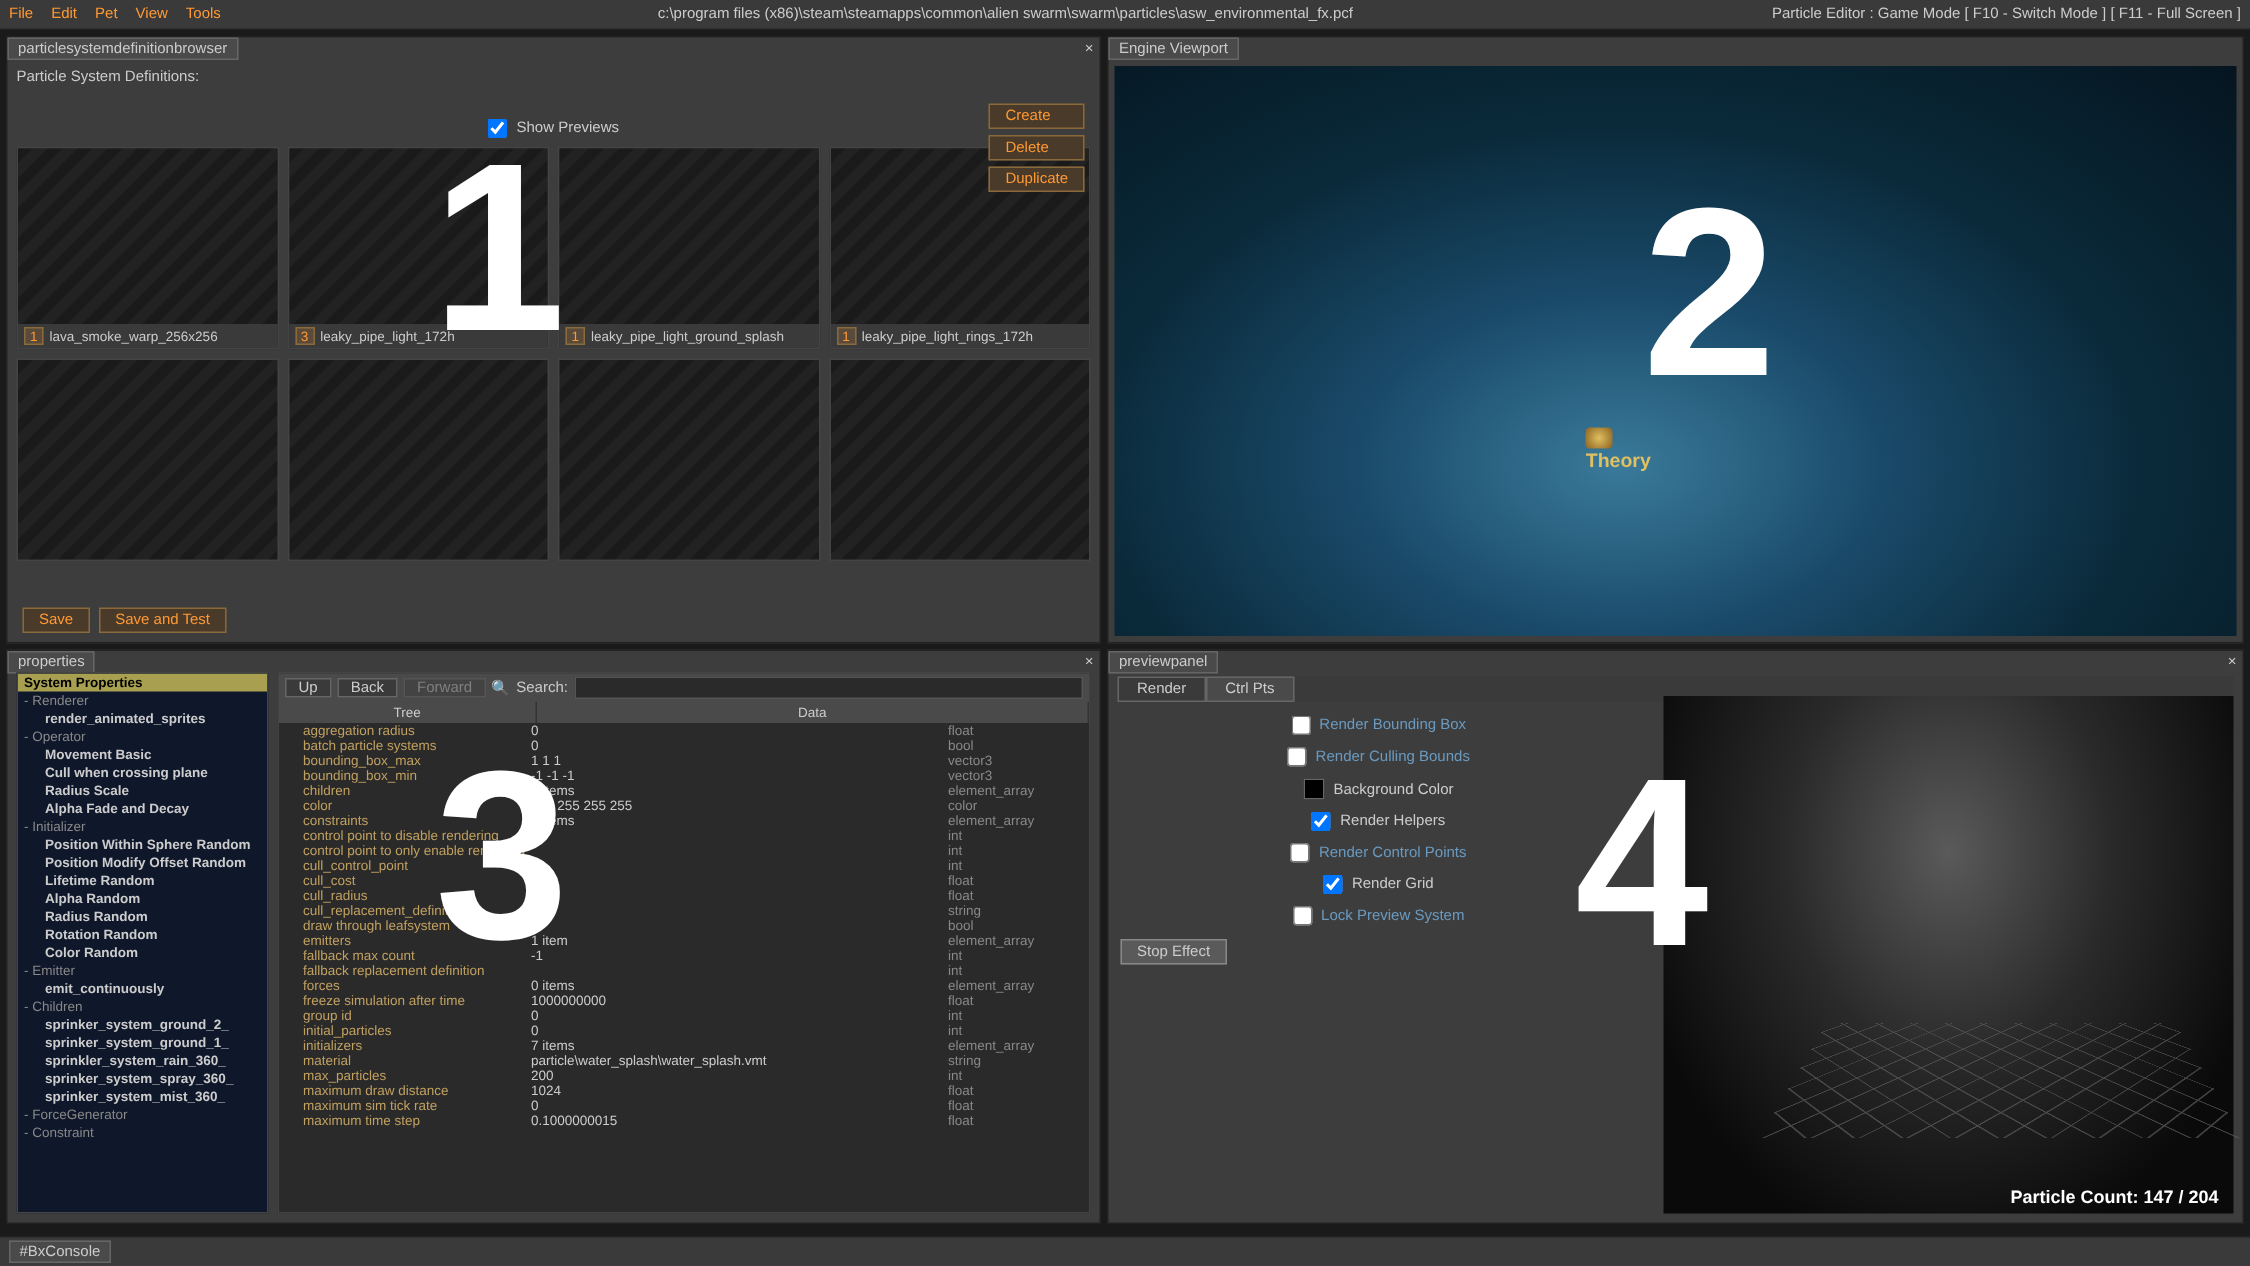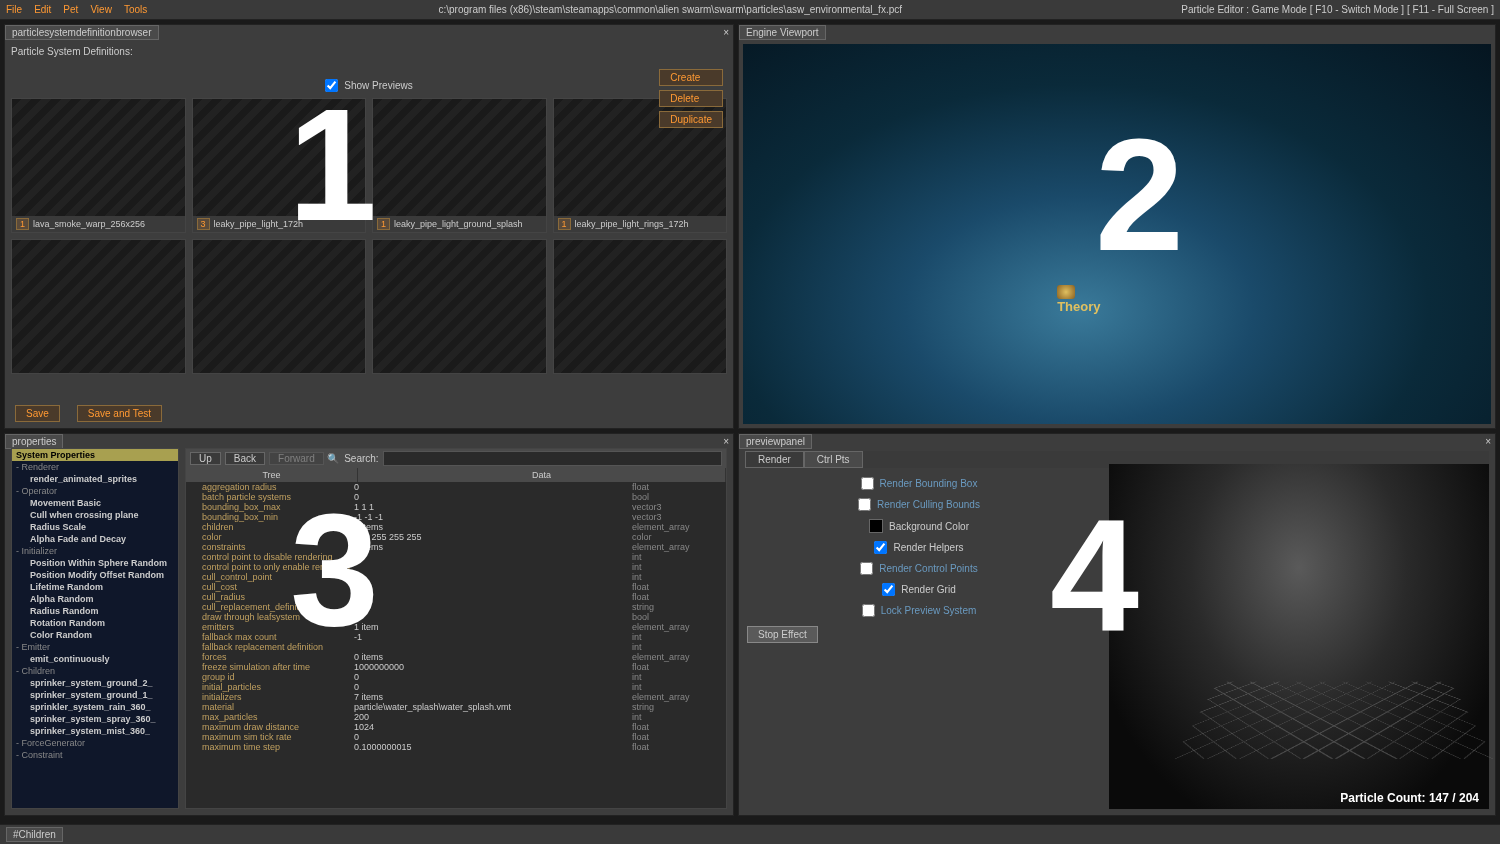--- a/index.html
+++ b/index.html
@@ -53,21 +53,21 @@
 .particle-count { position: absolute; bottom: 4px; right: 10px; color: #fff; font-weight: bold; font-size: 12px; }
 .statusbar { position: absolute; bottom: 0; left: 0; right: 0; height: 20px; background: #3a3a3a; border-top: 1px solid #222; display: flex; align-items: center; padding: 0 6px; }
 .statusbar .console { color: #ccc; background: #4a4a4a; padding: 1px 6px; border: 1px solid #666; }
 .statusbar .right-stats { margin-left: auto; color: #ccc; margin-top: 36px; }
 .big-num { position: absolute; font-size: 160px; font-weight: 900; color: #fff; pointer-events: none; z-index: 100; font-family: Arial Black, Arial, sans-serif; line-height: 1; }
 .n1 { top: 85px; left: 288px; }
 .n2 { top: 115px; left: 1095px; }
 .n3 { top: 490px; left: 290px; }
 .n4 { top: 495px; left: 1050px; }
 .action-btns { position: absolute; top: 44px; right: 10px; display: flex; flex-direction: column; gap: 4px; }
-.save-row { position: absolute; bottom: 6px; left: 10px; display: flex; gap: 17px; }
+.save-row { position: absolute; bottom: 6px; left: 10px; display: flex; gap: 6px; }
 .definitions-label { font-weight: normal; color: #ccc; margin-bottom: 22px; }
 .colorbox { width: 14px; height: 14px; background: #000; border: 1px solid #666; display: inline-block; margin-right: 6px; }
 .grid-preview { position: absolute; bottom: 20px; right: 20px; width: 270px; height: 150px; background: repeating-linear-gradient(45deg, transparent, transparent 18px, #666 18px, #666 19px), repeating-linear-gradient(-45deg, transparent, transparent 18px, #666 18px, #666 19px); transform: perspective(400px) rotateX(60deg); opacity: 0.6; }
 </style>
 </head>
 <body>
 
 <div class="menubar">
   <span class="menu-item">File</span>
   <span class="menu-item">Edit</span>
@@ -376,20 +376,20 @@
         <div class="stop-btn">Stop Effect</div>
       </div>
     <div class="preview-render">
       <div class="grid-preview"></div>
       <div class="particle-count">Particle Count:  147 /  204</div>
     </div>
   </div>
 </div>
 
 <div class="statusbar">
-  <span class="console">#Children</span>
+  <span class="console">#BxConsole</span>
   <span class="right-stats">[mem: 765.03 Mb] [game: 30.283]    [fps: 59.8]</span>
 </div>
 
 <div class="big-num n1">1</div>
 <div class="big-num n2">2</div>
 <div class="big-num n3">3</div>
 <div class="big-num n4">4</div>
 
 </body></html>

